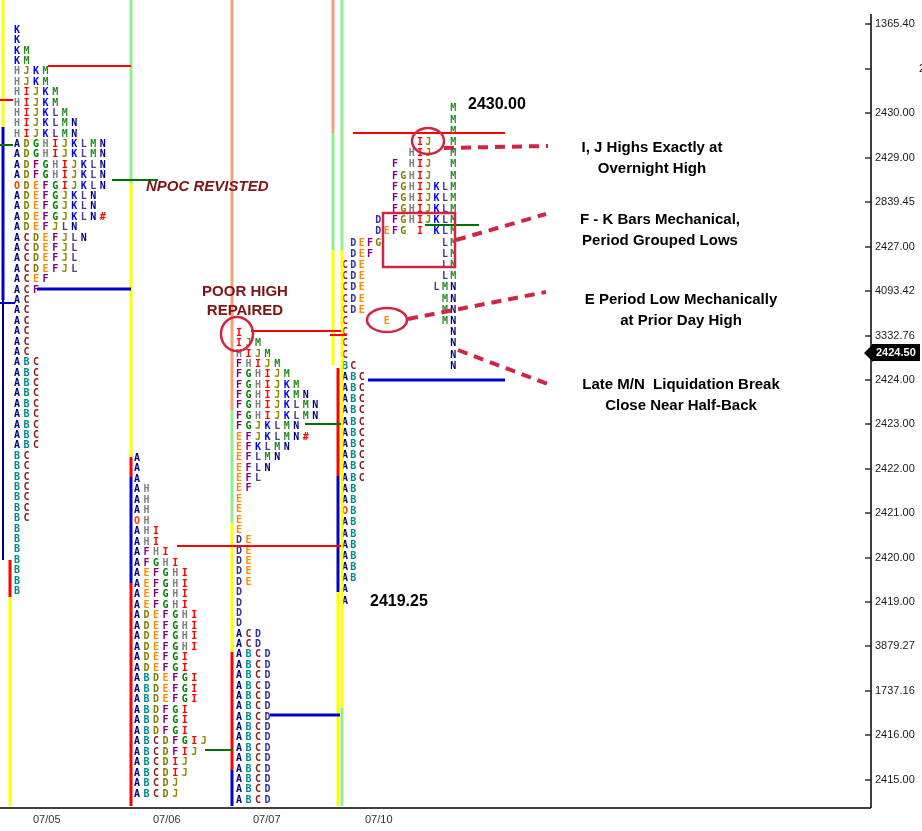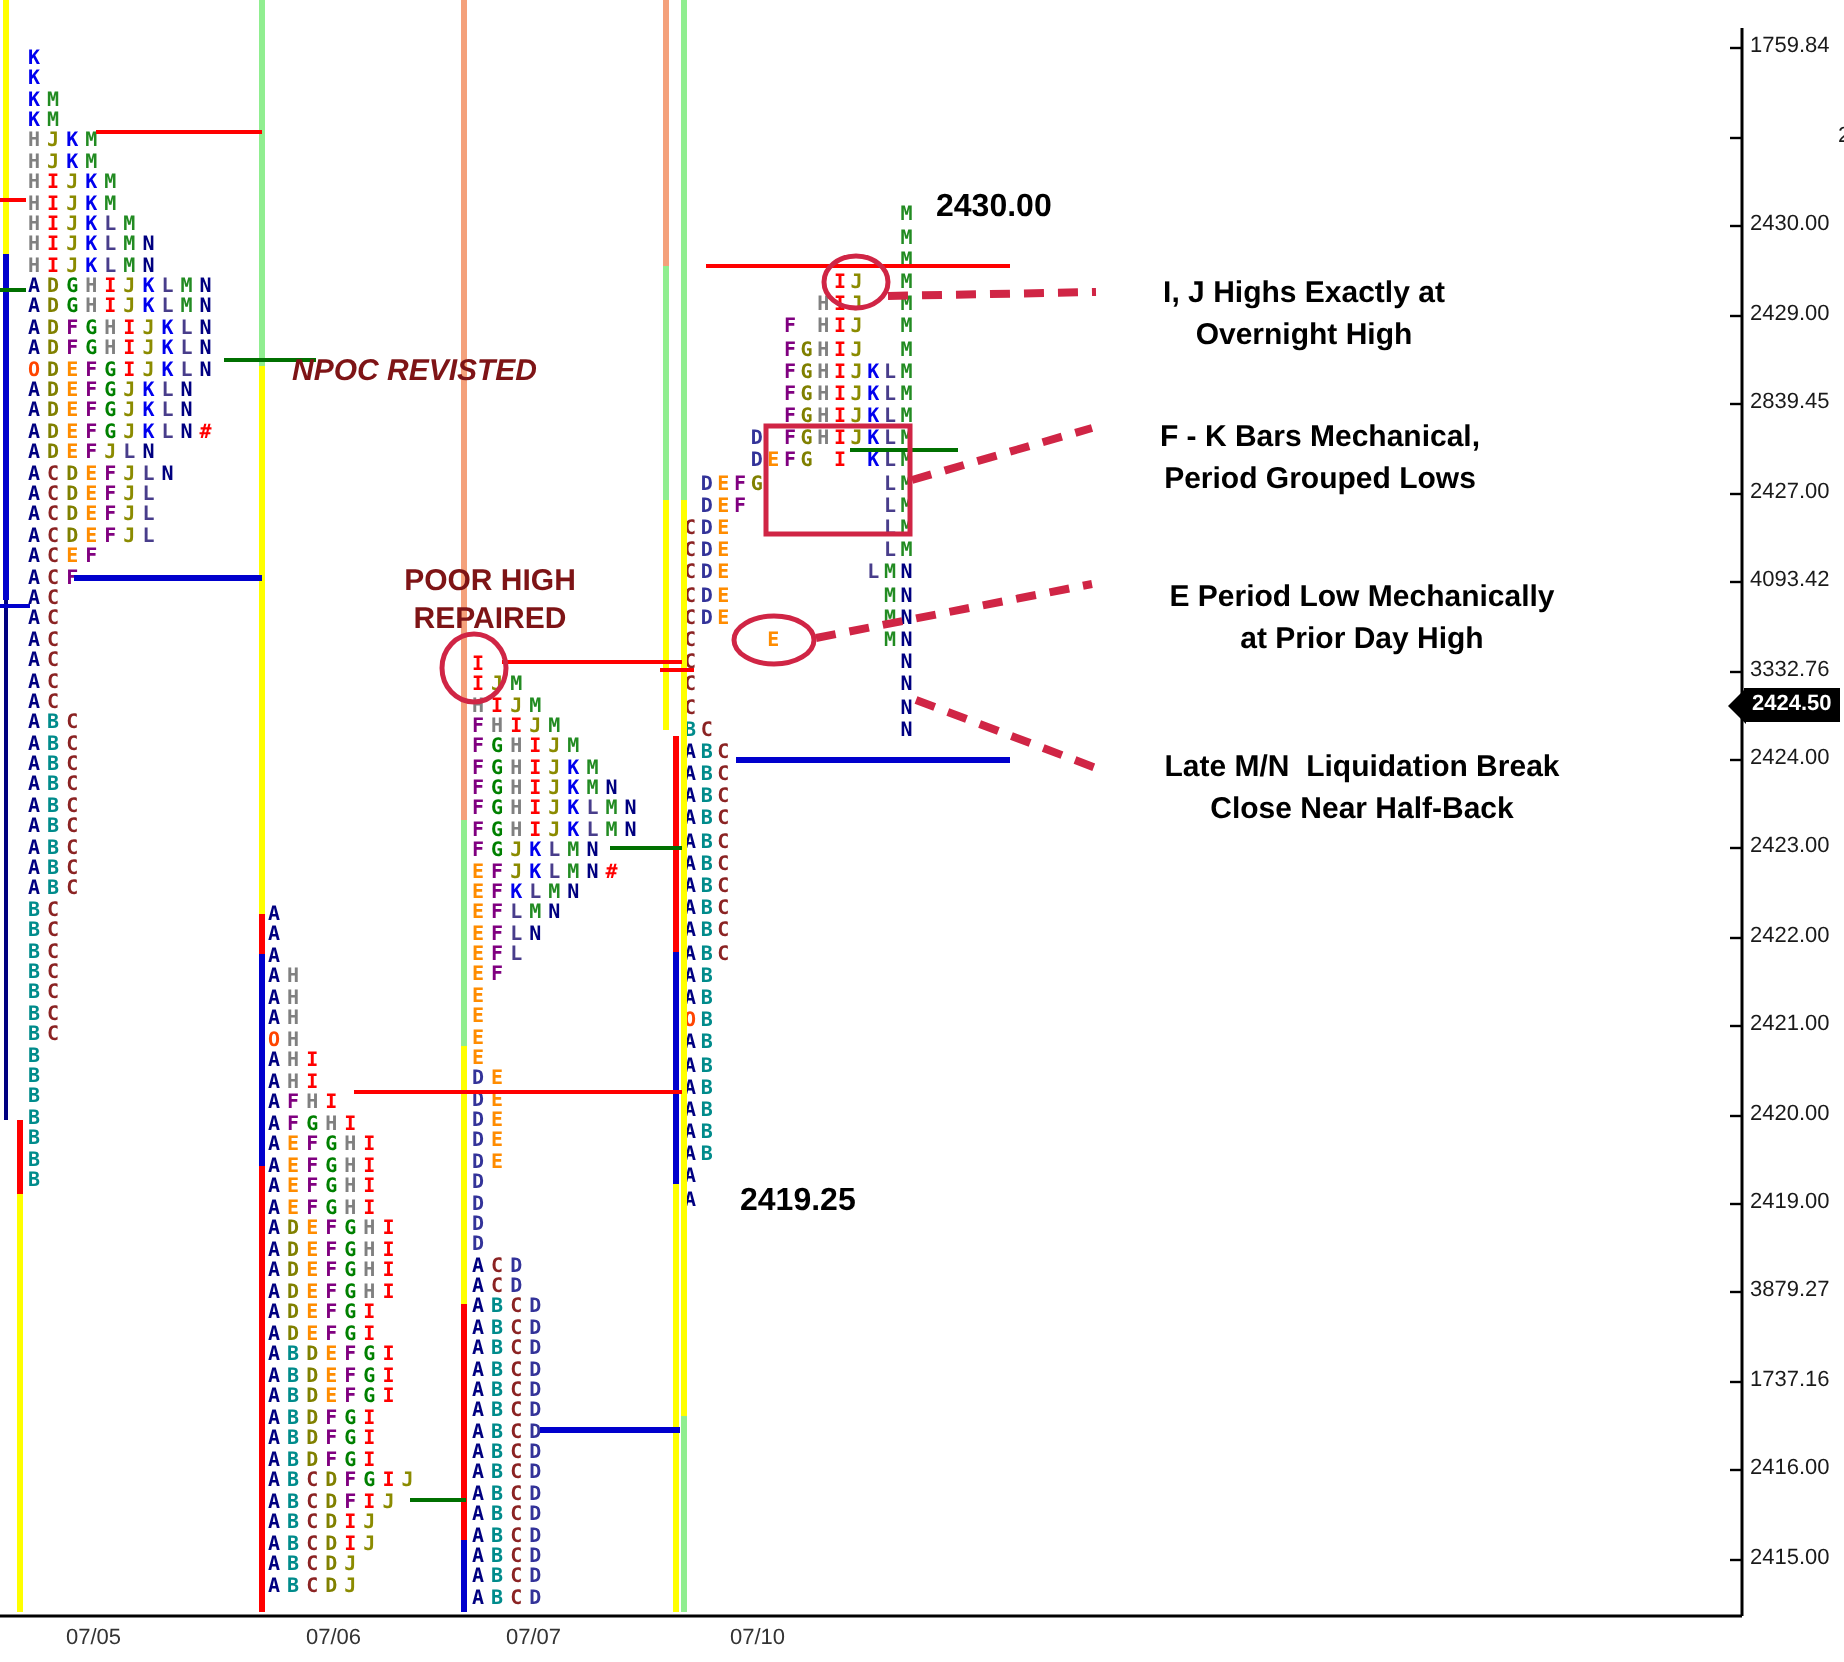--- a/index.html
+++ b/index.html
@@ -95,21 +95,21 @@
       <line x1="865" y1="469" x2="871" y2="469" stroke="#000" stroke-width="1.2"></line>
       <line x1="865" y1="513" x2="871" y2="513" stroke="#000" stroke-width="1.2"></line>
       <line x1="865" y1="558" x2="871" y2="558" stroke="#000" stroke-width="1.2"></line>
       <line x1="865" y1="602" x2="871" y2="602" stroke="#000" stroke-width="1.2"></line>
       <line x1="865" y1="646" x2="871" y2="646" stroke="#000" stroke-width="1.2"></line>
       <line x1="865" y1="691" x2="871" y2="691" stroke="#000" stroke-width="1.2"></line>
       <line x1="865" y1="735" x2="871" y2="735" stroke="#000" stroke-width="1.2"></line>
       <line x1="865" y1="780" x2="871" y2="780" stroke="#000" stroke-width="1.2"></line>
     </svg>
   <div id="axis">
-      <div class="axis-label" style="left: 875px; top: 17px;">1759.84</div>
+      <div class="axis-label" style="left: 875px; top: 17px;">1365.40</div>
       <div class="axis-label" style="left: 919px; top: 62px;">2431.00</div>
       <div class="axis-label" style="left: 875px; top: 106px;">2430.00</div>
       <div class="axis-label" style="left: 875px; top: 151px;">2429.00</div>
       <div class="axis-label" style="left: 875px; top: 195px;">2839.45</div>
       <div class="axis-label" style="left: 875px; top: 240px;">2427.00</div>
       <div class="axis-label" style="left: 875px; top: 284px;">4093.42</div>
       <div class="axis-label" style="left: 875px; top: 329px;">3332.76</div>
       <div class="axis-label" style="left: 875px; top: 373px;">2424.00</div>
       <div class="axis-label" style="left: 875px; top: 417px;">2423.00</div>
       <div class="axis-label" style="left: 875px; top: 462px;">2422.00</div>

